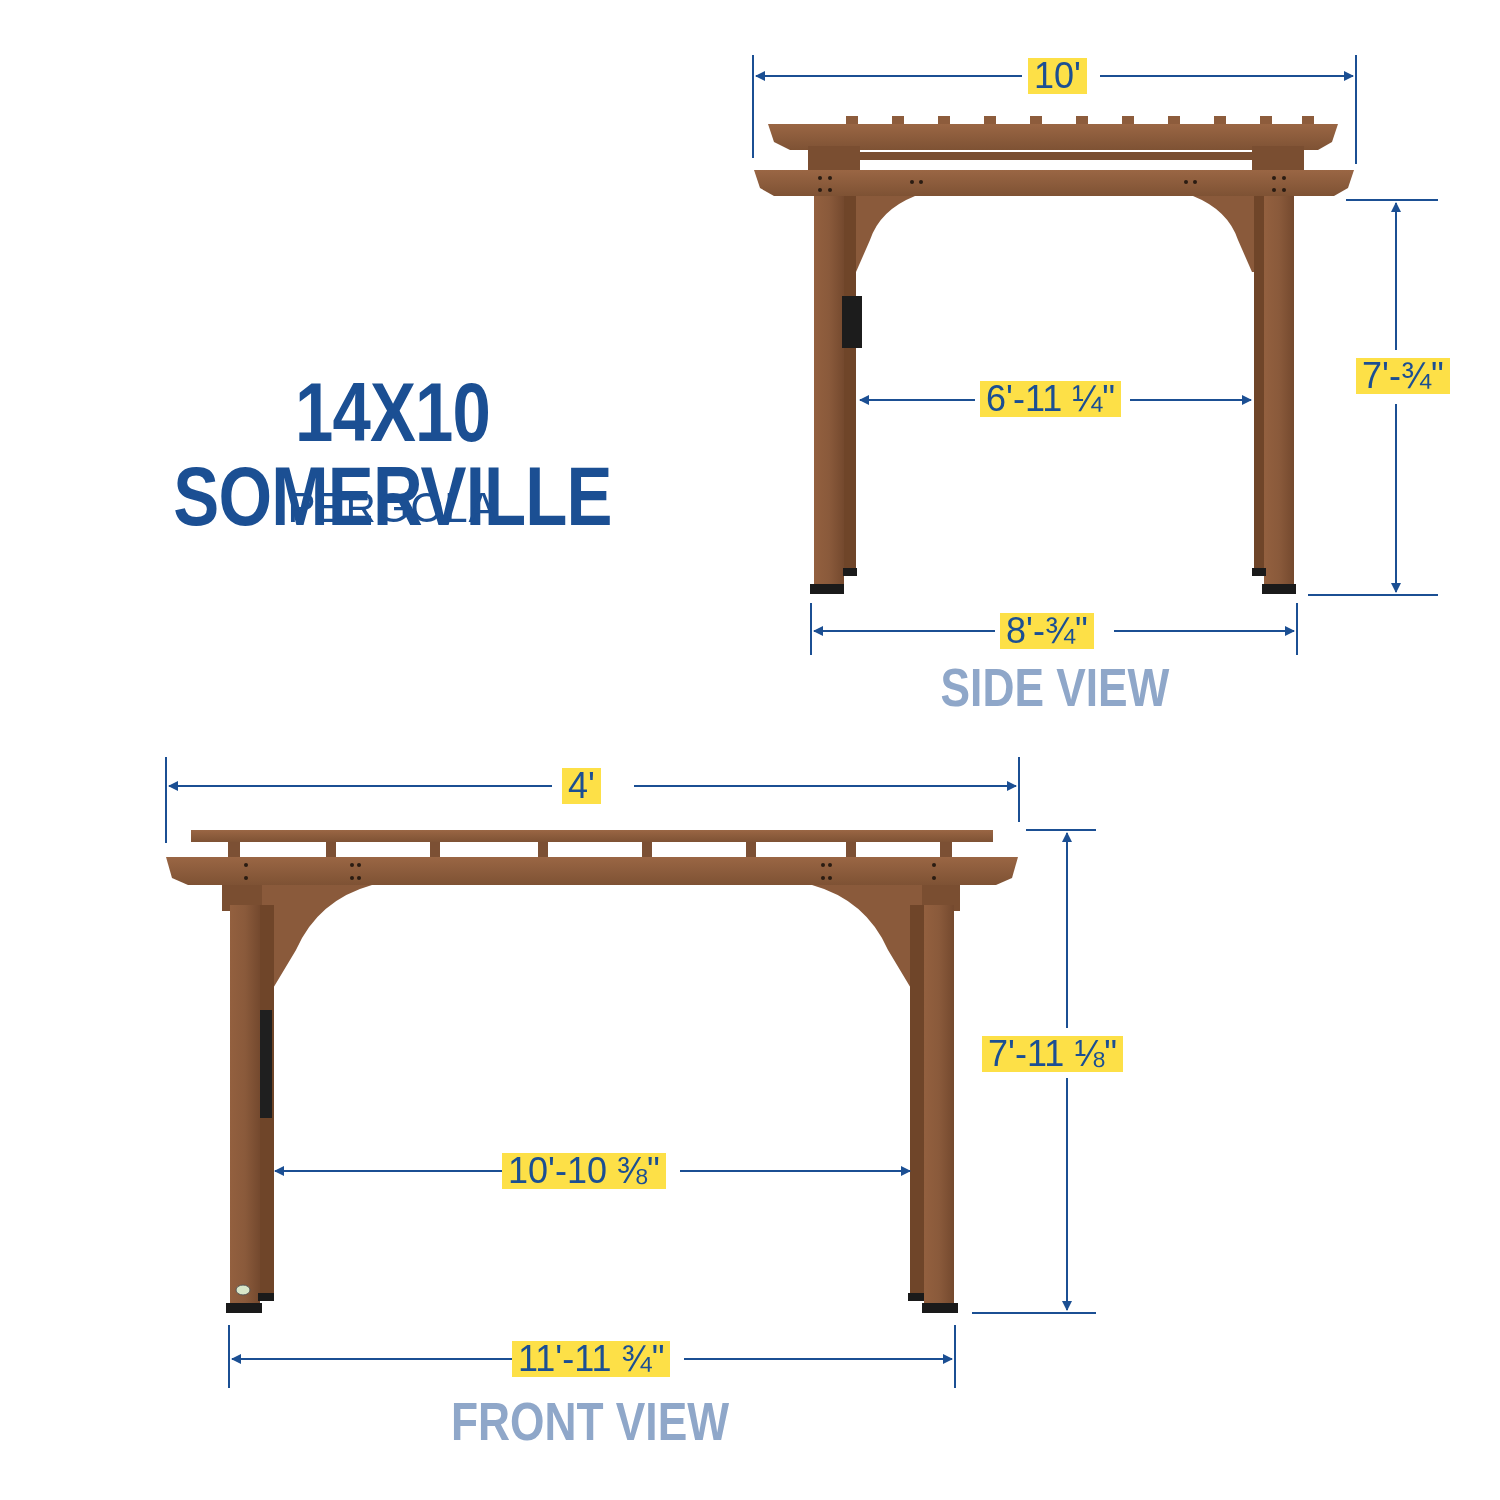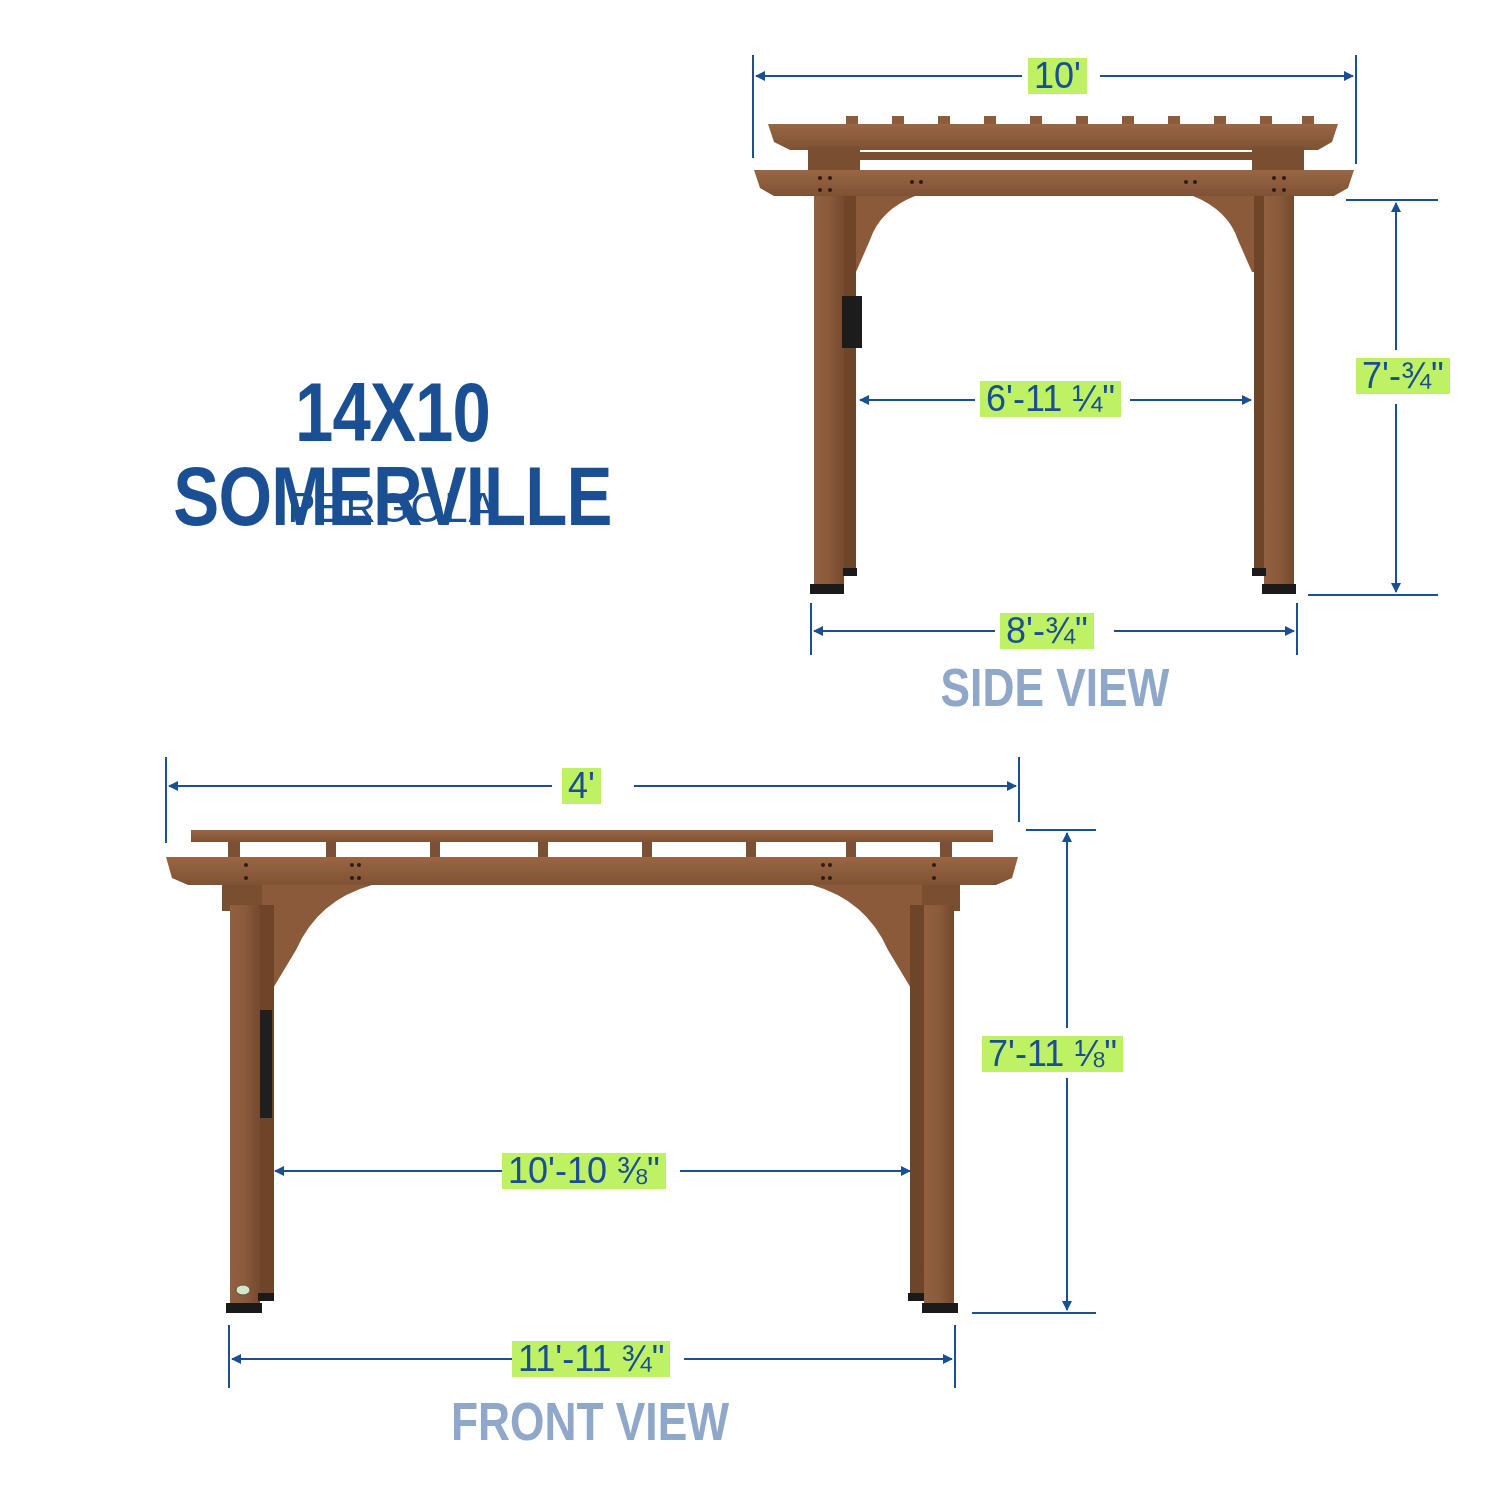--- a/index.html
+++ b/index.html
@@ -1,21 +1,21 @@
 <!DOCTYPE html>
 <html><head>
 <meta charset="utf-8">
 <style>
   html, body { margin: 0; padding: 0; background: #ffffff; }
   body { width: 1500px; height: 1500px; position: relative; overflow: hidden; font-family: "Liberation Sans", sans-serif; }
   .abs { position: absolute; }
   .title { left: 40px; top: 370px; width: 705px; text-align: center; color: #1b4f93; font-family: "Liberation Sans", sans-serif; font-weight: bold; font-size: 84px; letter-spacing: -1px; transform: scaleX(0.82); transform-origin: center; line-height: 1; }
   .subtitle { left: 40px; top: 487px; width: 705px; text-align: center; color: #1b4f93; font-size: 42px; line-height: 1; letter-spacing: 1px; }
   .view-label { color: #8fa7c9; font-weight: bold; font-size: 54px; line-height: 1; transform: scaleX(0.82); transform-origin: center; text-align: center; }
-  .dim { color: #1b4f93; font-size: 36px; line-height: 1; background: #bef264; padding: 0 6px; white-space: nowrap; }
+  .dim { color: #1b4f93; font-size: 36px; line-height: 1; background: #fde047; padding: 0 6px; white-space: nowrap; }
   svg { position: absolute; left: 0; top: 0; }
 </style>
 </head>
 <body>
 
 <div class="abs title">14X10 SOMERVILLE</div>
 <div class="abs subtitle">PERGOLA</div>
 
 <svg width="1500" height="1500" viewBox="0 0 1500 1500">
   <defs>

